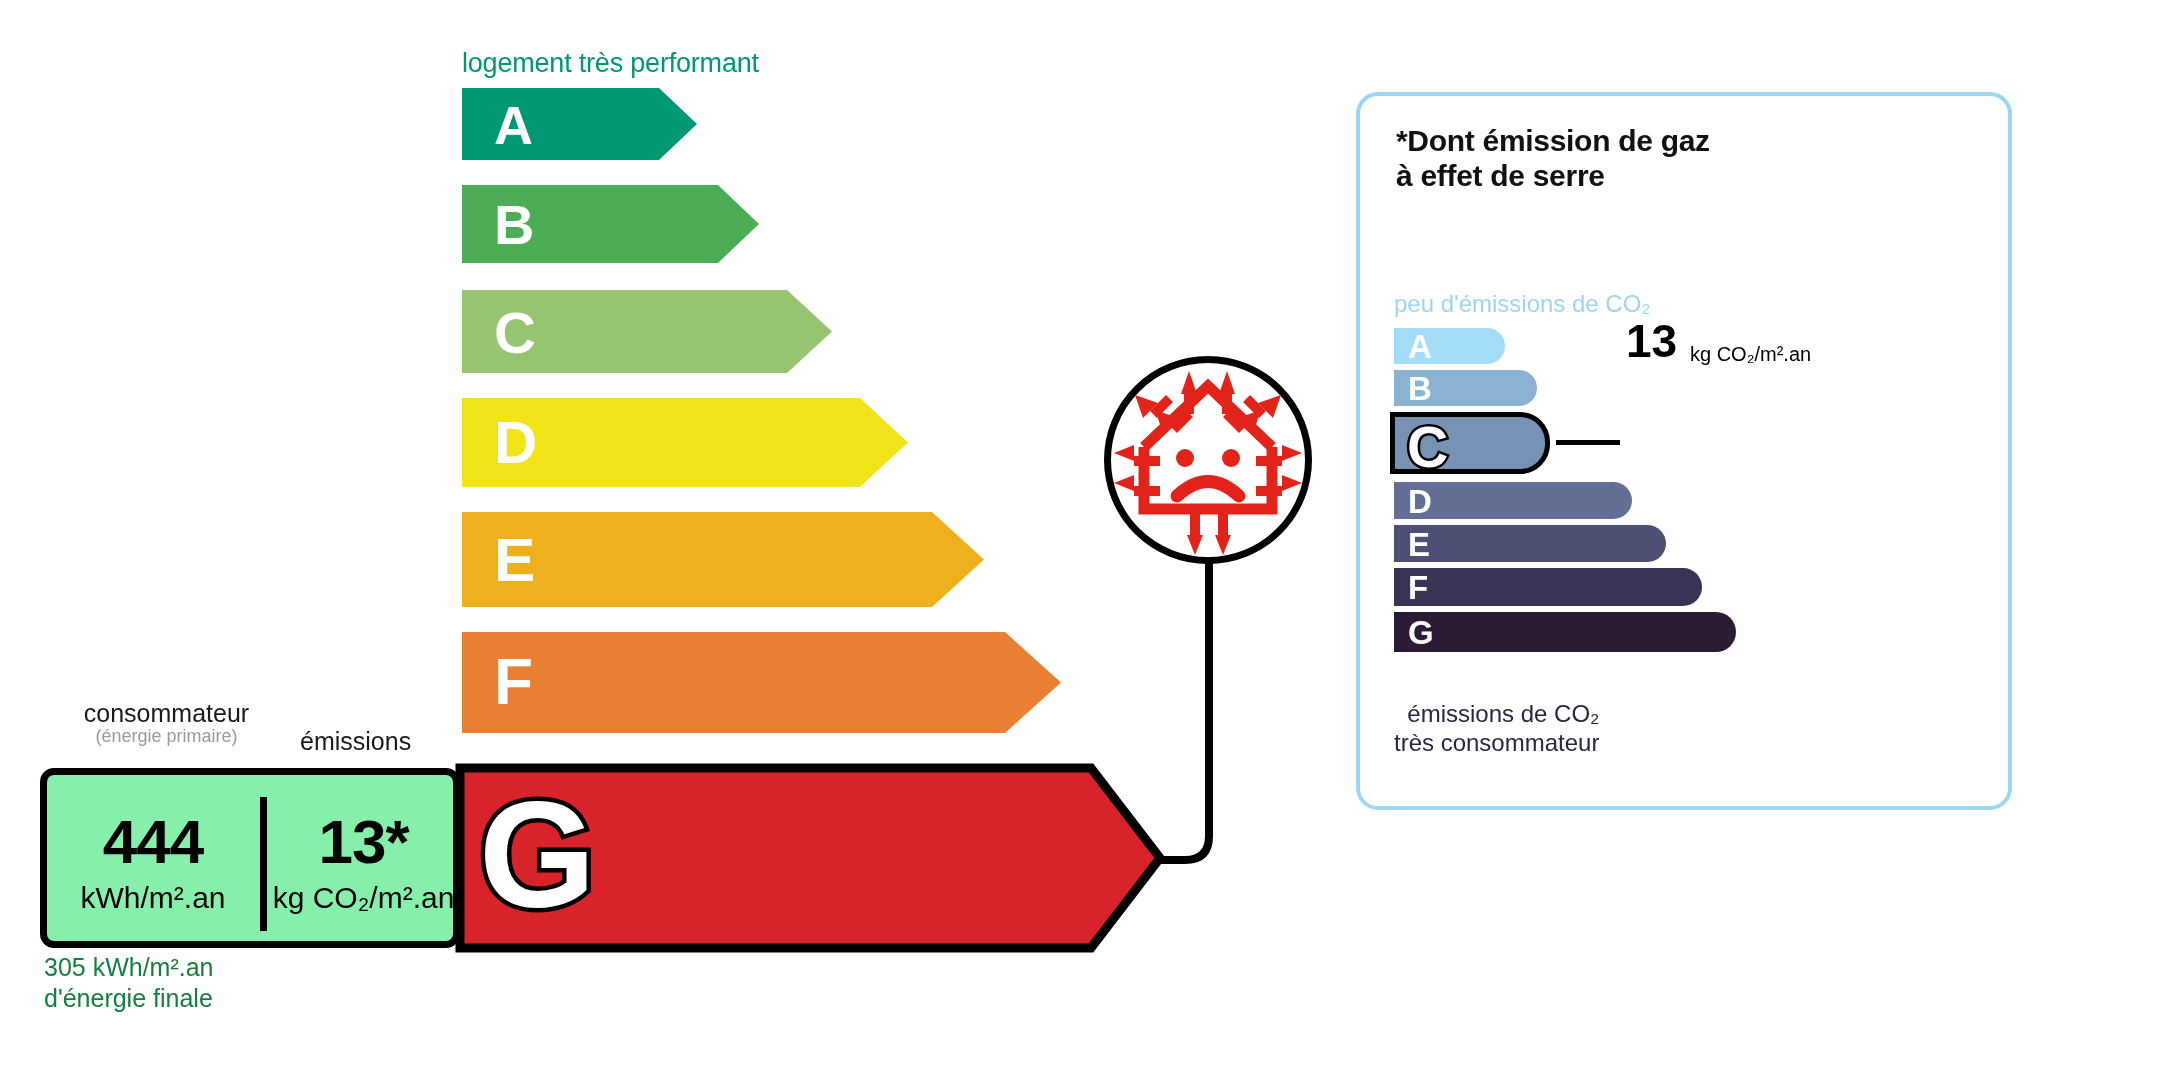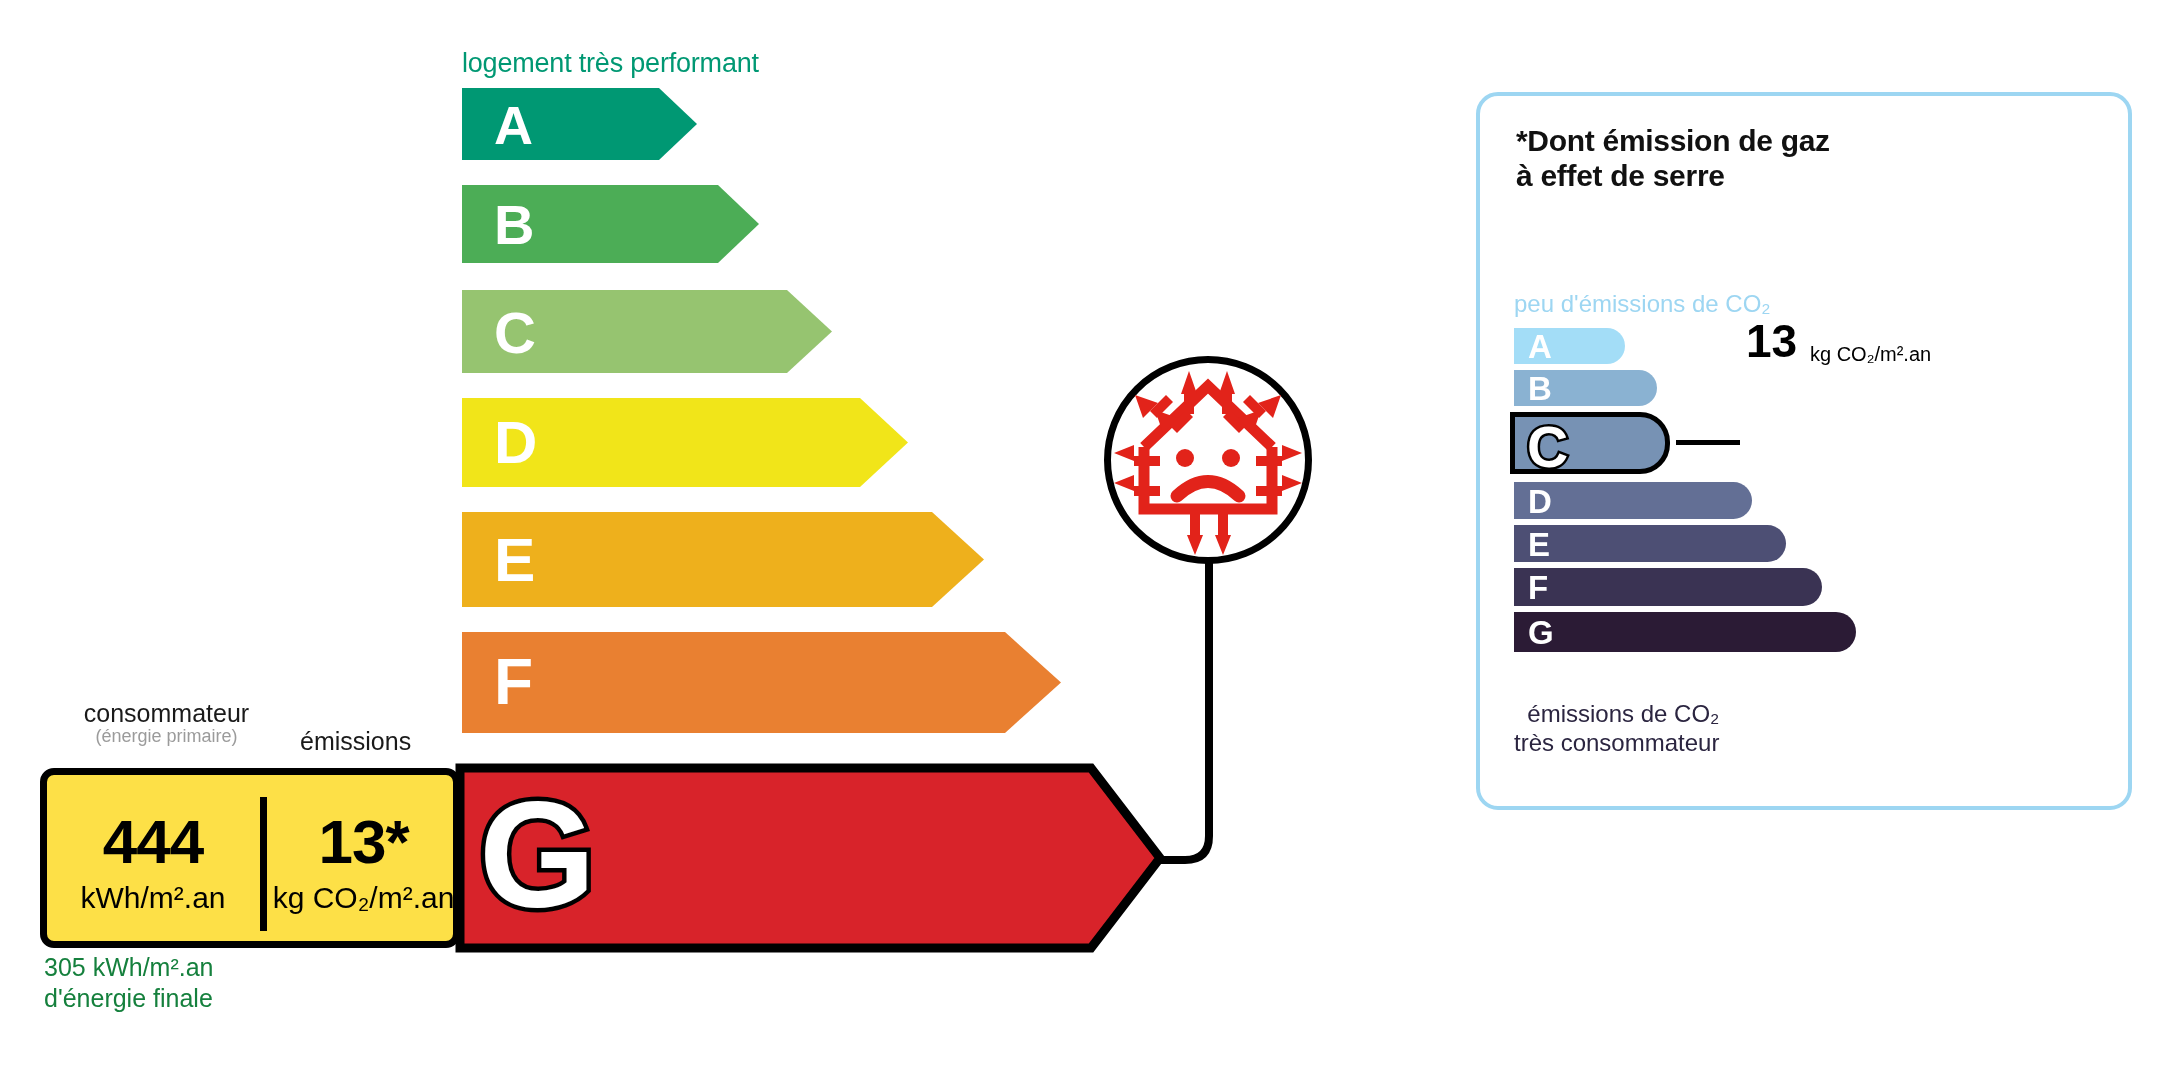--- a/index.html
+++ b/index.html
@@ -40,21 +40,21 @@
   }
   #label-consumption .sub{display:block;color:#9b9b9b;font-size:18px;}
   #label-emissions{
     position:absolute;left:300px;top:727px;
     font-size:25px;color:#1a1a1a;white-space:nowrap;
   }
 
   
   #value-box{
     position:absolute;left:40px;top:768px;width:420px;height:180px;
-    border:7px solid #000000;border-radius:14px;background:#fde047;
+    border:7px solid #000000;border-radius:14px;background:#86efac;
     box-sizing:border-box;z-index:4;
   }
   #value-box .divider{
     position:absolute;left:213px;top:22px;width:7px;height:134px;background:#000;
   }
   .vcell{position:absolute;top:0;height:100%;text-align:center;}
   #vcell-energy{left:0px;width:212px;}
   #vcell-co2{left:220px;width:193px;}
   .vnum{
     position:absolute;left:0;right:0;top:36px;
@@ -75,21 +75,21 @@
   
   #badge-circle{
     position:absolute;left:1104px;top:356px;width:208px;height:208px;
     border-radius:50%;border:7px solid #000;background:#fff;
     box-sizing:border-box;z-index:6;
   }
   #badge-connector{position:absolute;left:1090px;top:548px;width:240px;height:330px;z-index:3;}
 
   
   #co2-panel{
-    position:absolute;left:1476px;top:92px;width:656px;height:718px;
+    position:absolute;left:1356px;top:92px;width:656px;height:718px;
     border:4px solid #9dd6f2;border-radius:22px;background:#ffffff;
     box-sizing:border-box;
     padding-left:12px;
   }
   #co2-title{
     position:absolute;left:36px;top:28px;
     font-size:30px;font-weight:bold;color:#111;line-height:1.16;
     letter-spacing:-0.3px;
   }
   #co2-subcaption{

